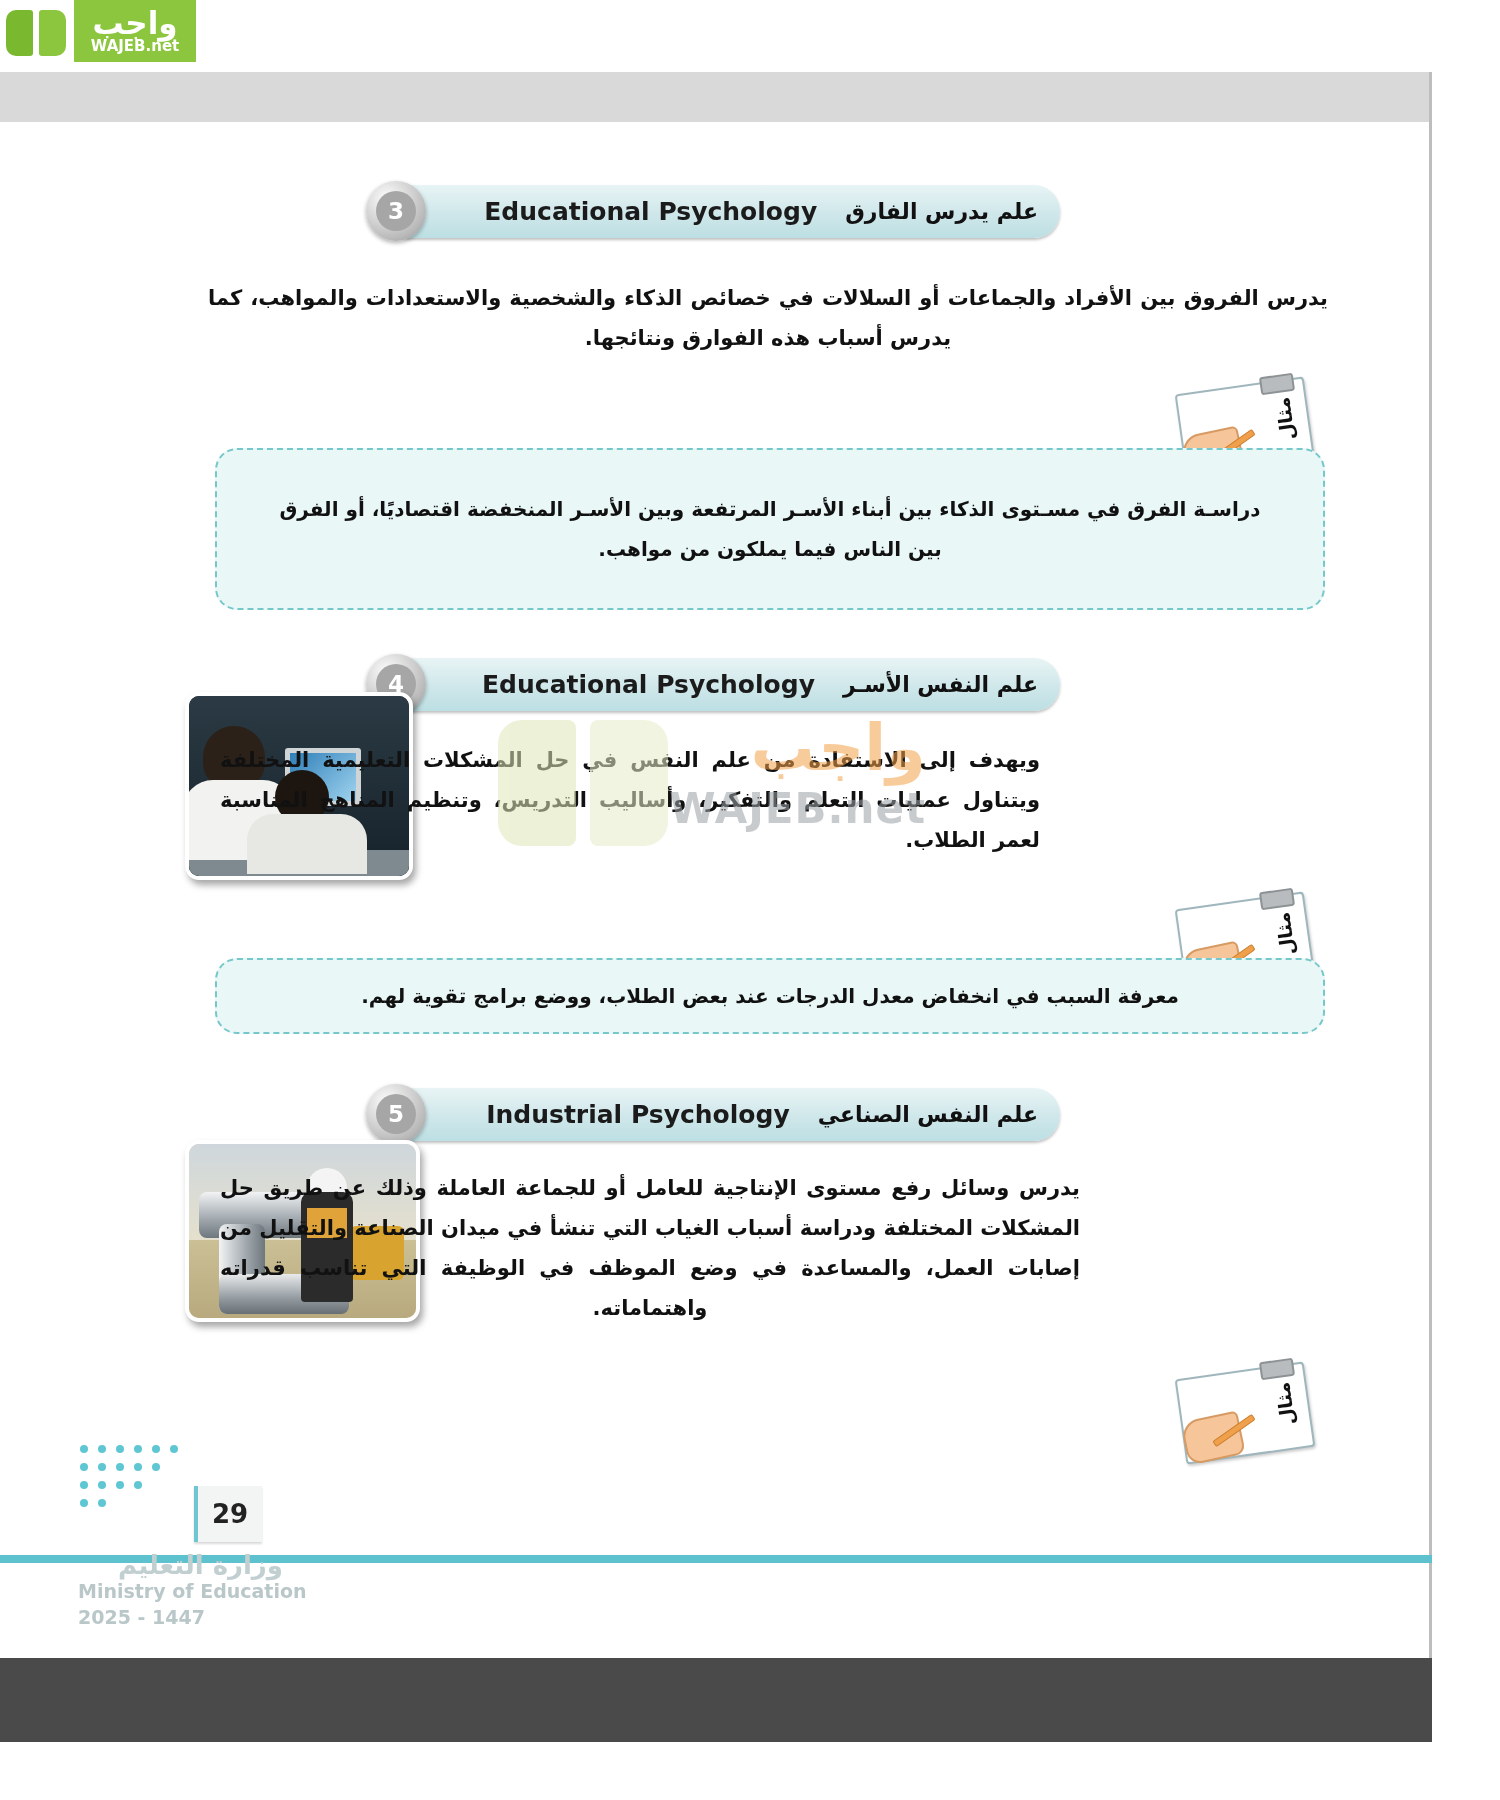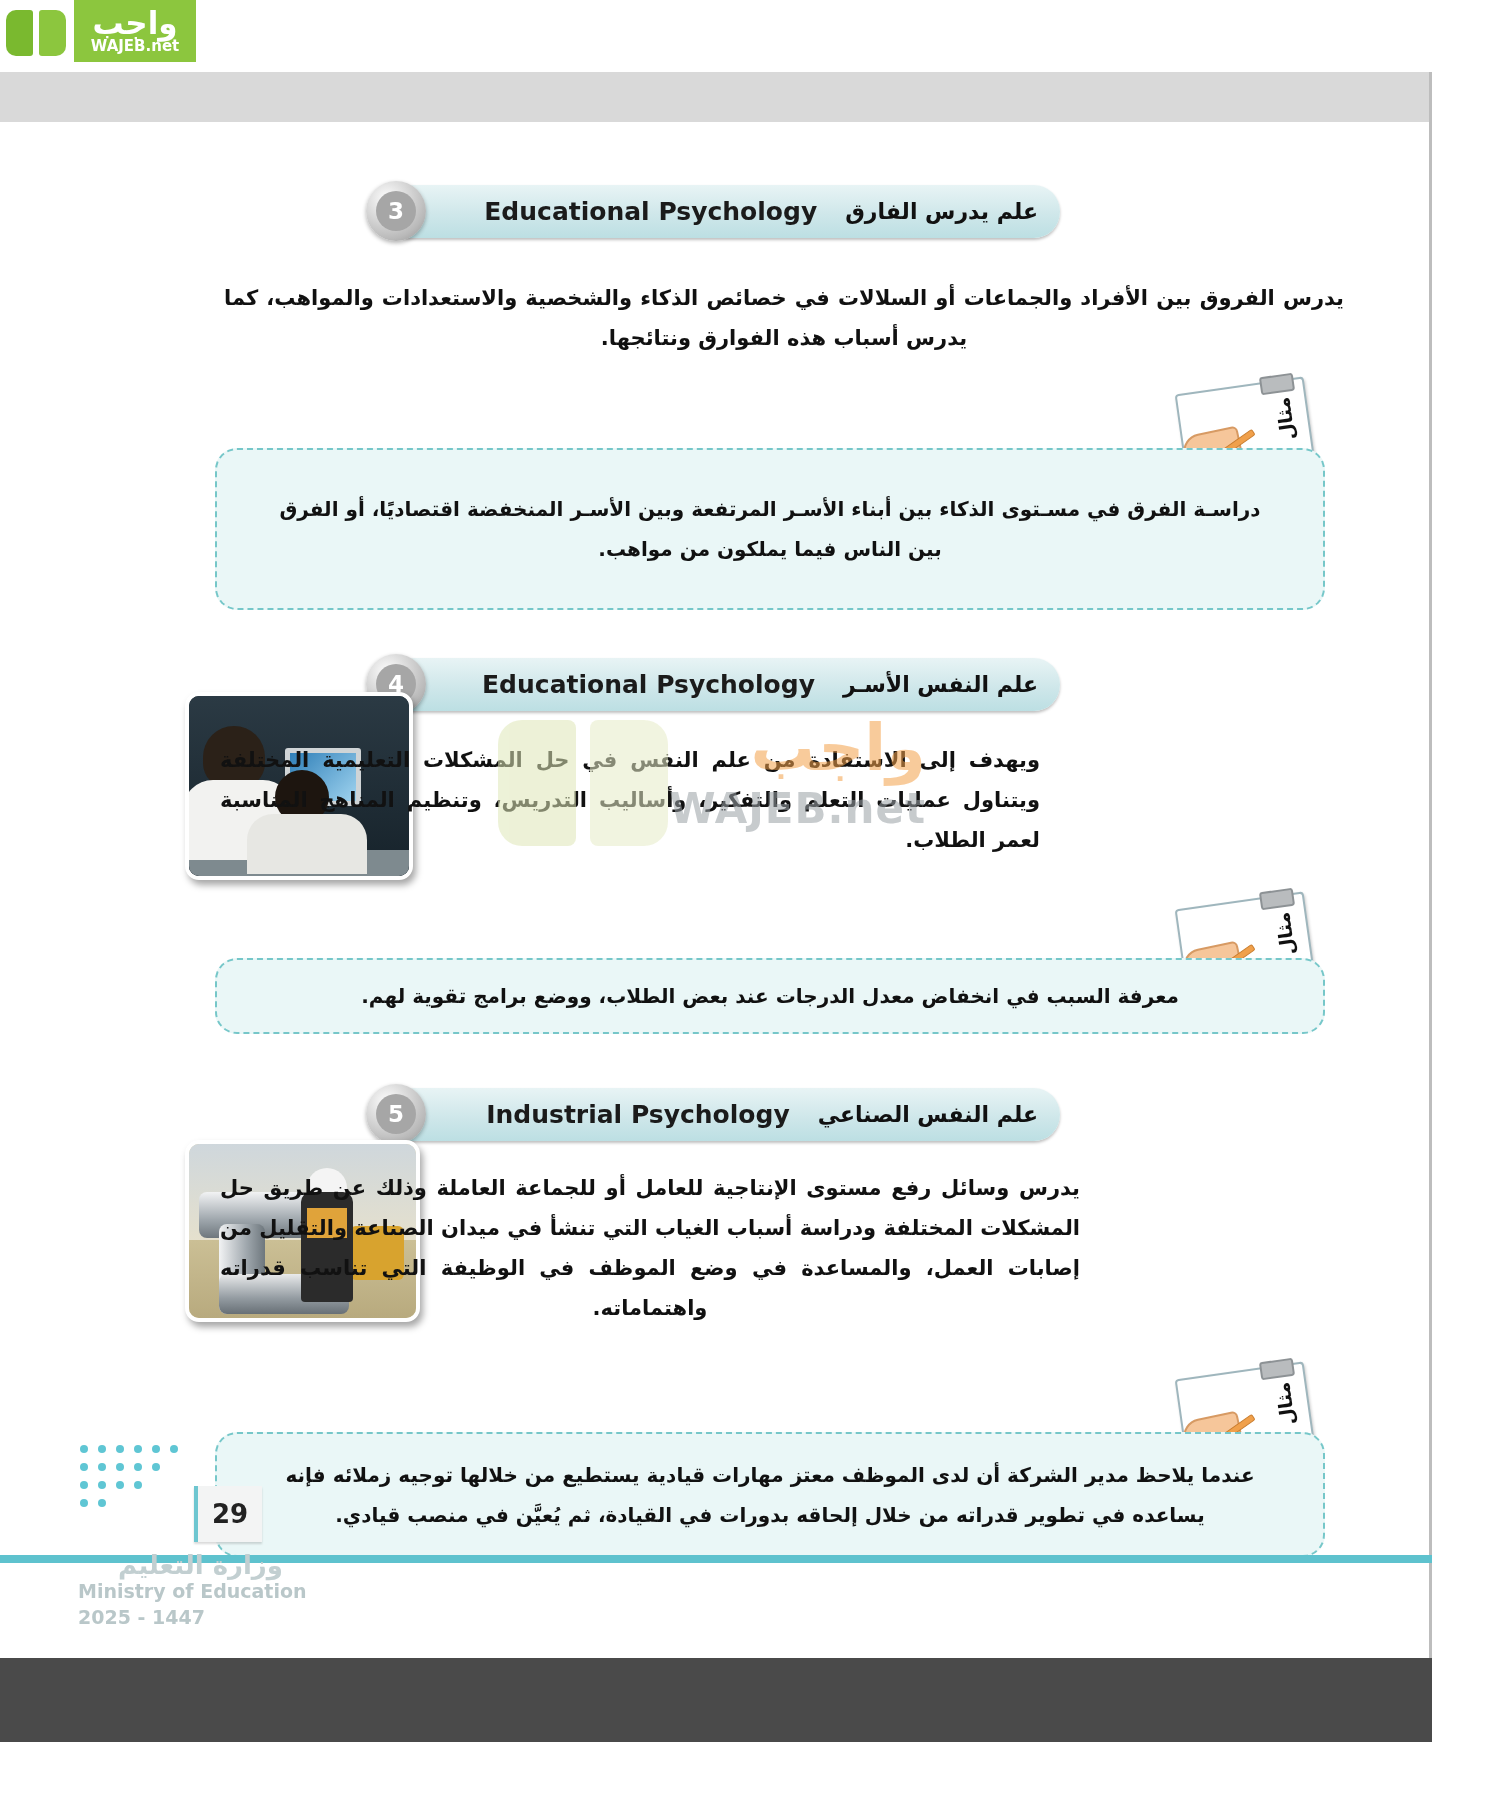--- a/index.html
+++ b/index.html
@@ -320,21 +320,21 @@
     <div class="chip">
       <div class="chip-tab"></div>
       <div class="chip-num">
         <span>3</span>
       </div>
       <div class="ar">علم يدرس الفارق</div>
       <div class="en">Educational Psychology</div>
     </div>
   </div>
 
-  <div class="para" style="top:278px; right:156px; width:1120px;">يدرس الفروق بين الأفراد والجماعات أو السلالات في خصائص الذكاء والشخصية والاستعدادات والمواهب، كما يدرس أسباب هذه الفوارق ونتائجها.</div>
+  <div class="para" style="top:278px; right:172px; width:1120px;">يدرس الفروق بين الأفراد والجماعات أو السلالات في خصائص الذكاء والشخصية والاستعدادات والمواهب، كما يدرس أسباب هذه الفوارق ونتائجها.</div>
 
   <div class="clip" style="top:385px; right:190px;">
     <div class="sheet"></div>
     <div class="clamp"></div>
     <div class="lbl">مثال</div>
     <div class="hand"></div>
     <div class="pen"></div>
   </div>
 
   <div class="exbox" style="top:448px; right:175px; width:1110px; height:162px;">
@@ -414,23 +414,20 @@
   <div class="para" style="top:1168px; right:420px; width:860px;margin-left:28px;">يدرس وسائل رفع مستوى الإنتاجية للعامل أو للجماعة العاملة وذلك عن طريق حل المشكلات المختلفة ودراسة أسباب الغياب التي تنشأ في ميدان الصناعة والتقليل من إصابات العمل، والمساعدة في وضع الموظف في الوظيفة التي تناسب قدراته واهتماماته.</div>
 
   <div class="clip" style="top:1370px; right:190px;">
     <div class="sheet"></div>
     <div class="clamp"></div>
     <div class="lbl">مثال</div>
     <div class="hand"></div>
     <div class="pen"></div>
   </div>
 
-  <div class="exbox" style="top:1432px; right:175px; width:1110px; height:125px;">
-    <p>عندما يلاحظ مدير الشركة أن لدى الموظف معتز مهارات قيادية يستطيع من خلالها توجيه زملائه فإنه يساعده في تطوير قدراته من خلال إلحاقه بدورات في القيادة، ثم يُعيَّن في منصب قيادي.</p>
-  </div>
 
   <div class="footer-dots">
     <i style="left:0px;  top:0px;"></i>
       <i style="left:18px; top:0px;"></i>
       <i style="left:36px; top:0px;"></i>
     <i style="left:54px; top:0px;"></i>
       <i style="left:72px; top:0px;"></i>
       <i style="left:90px; top:0px;"></i>
     <i style="left:0px;  top:18px;"></i>
       <i style="left:18px; top:18px;"></i>

